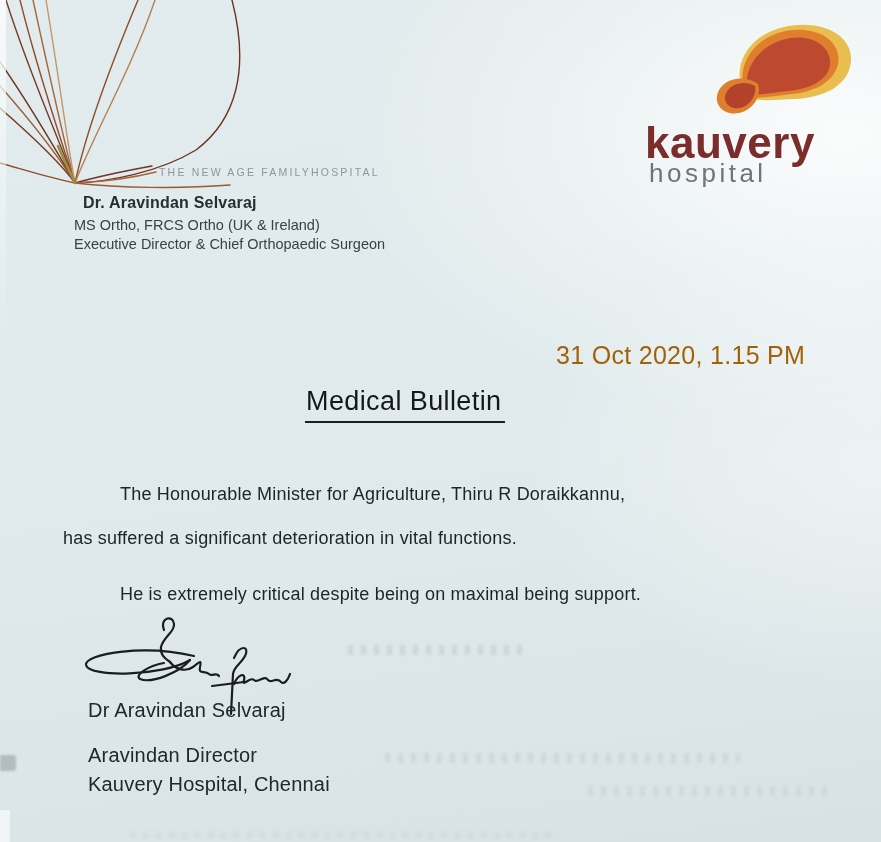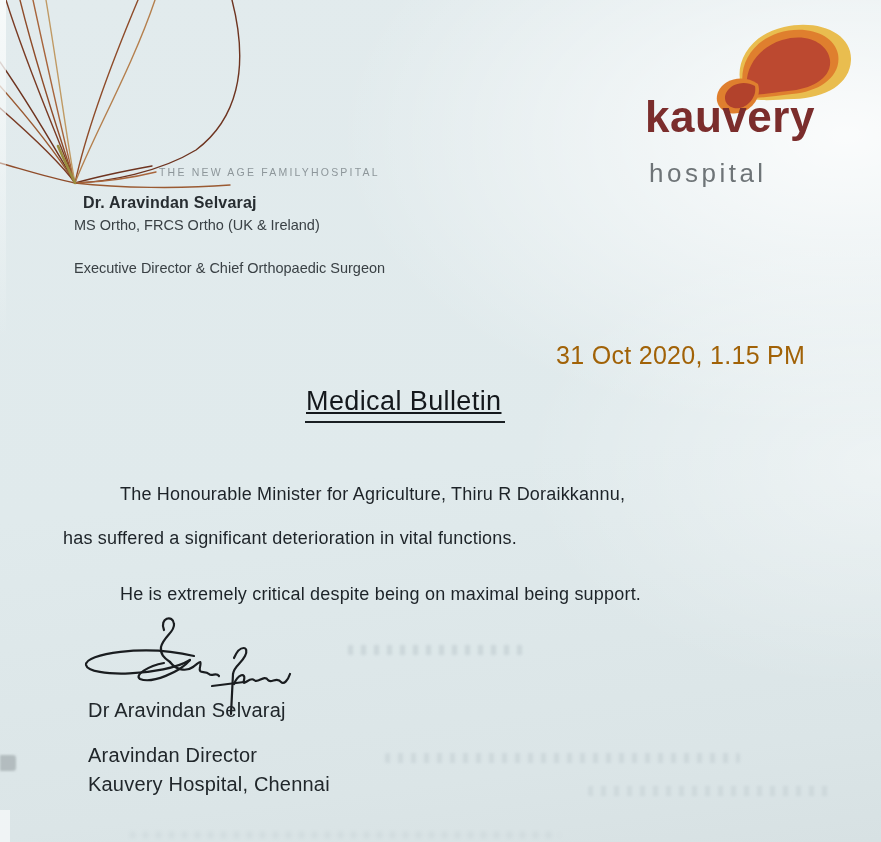--- a/index.html
+++ b/index.html
@@ -27,45 +27,45 @@
     left: 73px; top: 194px;
     font-size: 16px; font-weight: bold; color: #272d31;
     letter-spacing: 0.2px; white-space: nowrap; margin-left: 10px;
   }
   .doctor-credentials {
     left: 74px; top: 217px;
     font-size: 14.5px; color: #3a4145; white-space: nowrap;
   }
   .doctor-designation {
     left: 74px; top: 236px;
-    font-size: 14.5px; color: #3a4145; white-space: nowrap; margin-top: 24px;
+    font-size: 14.5px; color: #3a4145; white-space: nowrap;
   }
 
   .petals-svg { left: 712px; top: 20px; }
   .brand-name {
-    left: 645px; top: 93px;
+    left: 645px; top: 119px;
     font-size: 44px; font-weight: bold; color: #7b2d2c;
     letter-spacing: 0.5px; line-height: 1.1; white-space: nowrap; text-align: center;
   }
   .brand-descriptor {
     left: 649px; top: 150px;
     font-size: 26px; font-weight: 400; color: #6e7477;
     letter-spacing: 3.5px; white-space: nowrap; margin-top: 8px;
   }
 
   
   .datetime {
     left: 556px; top: 341px;
     font-size: 25px; color: #a16207; letter-spacing: 0.3px; white-space: nowrap;
   }
   .title {
     left: 305px; top: 386px;
     font-size: 27px; color: #14181c; letter-spacing: 0.4px;
     border-bottom: 2.5px solid #1a1f23;
-    padding: 0 3px 4px 1px; white-space: nowrap; text-decoration: underline;
+    padding: 0 3px 4px 1px; white-space: nowrap;
   }
   .body-line { font-size: 18px; color: #1d2328; letter-spacing: 0.2px; white-space: nowrap; }
   .body-line.l1 { left: 120px; top: 484px; }
   .body-line.l2 { left: 63px;  top: 528px; }
   .body-line.l3 { left: 120px; top: 584px; }
 
   
   .signature-svg { left: 76px; top: 614px; }
   .sig-line { font-size: 20px; color: #21272b; letter-spacing: 0.2px; white-space: nowrap; }
   .sig-line.s1 { left: 88px; top: 699px; }

